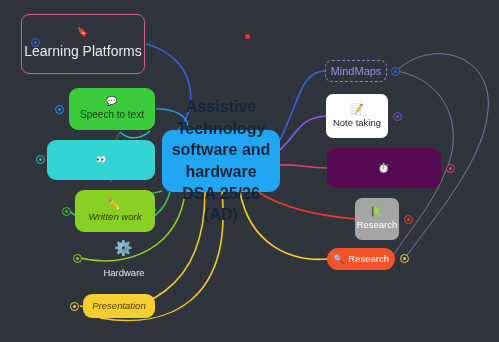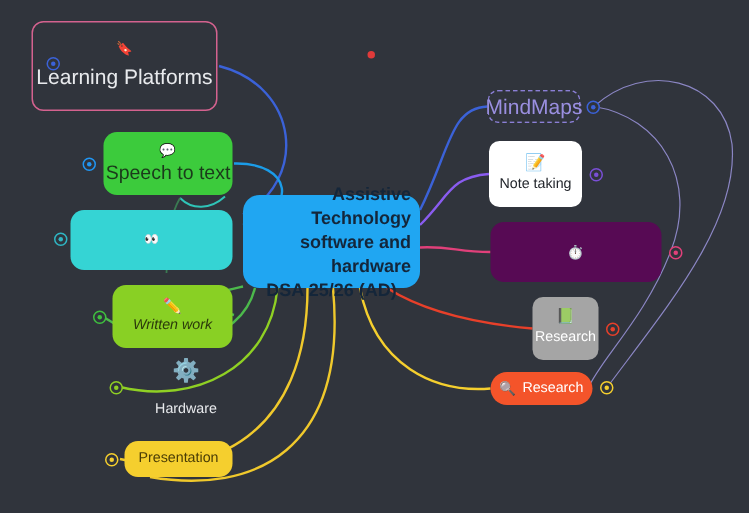--- a/index.html
+++ b/index.html
@@ -19,46 +19,46 @@
   .node .emoji{line-height:1;display:block;}
 
   
   #n-learning{left:21px;top:14px;width:124px;height:60px;
       background:transparent;border:1px solid #d4628f;border-radius:8px;}
   #n-learning .label{color:#e8eaed;font-size:14px;margin-top:7px;}
   #n-learning .emoji{font-size:9px;margin-bottom:-1px;}
 
   
   #n-speech{left:69px;top:88px;width:86px;height:42px;background:#3ccb3c;}
-  #n-speech .label{color:#1b3a1b;font-size:13px;margin-top:3px;}
+  #n-speech .label{color:#1b3a1b;font-size:10px;margin-top:3px;}
   #n-speech .emoji{font-size:9px;}
 
   
   #n-revision{left:47px;top:140px;width:108px;height:40px;background:#35d4d4;}
   #n-revision .label{color:#16494d;font-size:9.5px;margin-top:3px;}
   #n-revision .emoji{font-size:8px;}
 
   
   #n-written{left:75px;top:190px;width:80px;height:42px;background:#89d024;}
   #n-written .label{color:#2b3a0b;font-size:9.5px;margin-top:2px;font-style:italic;}
   #n-written .emoji{font-size:10px;}
 
   
   #n-hardware{left:86px;top:240px;width:76px;height:38px;background:transparent;}
   #n-hardware .label{color:#e8eaed;font-size:9.5px;margin-top:13px;}
   #n-hardware .emoji{font-size:15px;}
 
   
-  #n-presentation{left:83px;top:294px;width:72px;height:24px;background:#f5cf2e;}
+  #n-presentation{left:83px;top:294px;width:72px;height:24px;background:#f5cf2e;font-style:italic;}
   #n-presentation .label{color:#4a3d06;font-size:9.5px;}
 
   
   #n-mindmaps{left:325px;top:60px;width:62px;height:22px;background:transparent;
       border:1.3px dashed #8b7fd6;border-radius:7px;}
-  #n-mindmaps .label{color:#9a8fe0;font-size:14px;text-align:right;}
+  #n-mindmaps .label{color:#9a8fe0;font-size:11px;text-align:right;}
 
   
   #n-note{left:326px;top:94px;width:62px;height:44px;background:#ffffff;border-radius:7px;}
   #n-note .label{color:#23262c;font-size:9.5px;margin-top:3px;}
   #n-note .emoji{font-size:11px;}
 
   
   #n-time{left:327px;top:148px;width:114px;height:40px;background:#570a54;}
   #n-time .label{color:#f2f2f5;font-size:9.5px;margin-top:3px;}
   #n-time .emoji{font-size:9px;}
@@ -69,21 +69,21 @@
   #n-reading .emoji{font-size:10px;}
 
   
   #n-research{left:327px;top:248px;width:68px;height:22px;background:#f4542a;
       border-radius:11px;flex-direction:row;gap:4px;}
   #n-research .label{color:#ffffff;font-size:9.5px;text-align:right;}
   #n-research .emoji{font-size:9px;}
 
   
   #n-center{left:162px;top:130px;width:118px;height:62px;background:#20a6f2;border-radius:11px;}
-  #n-center .label{color:#14263a;font-size:12px;font-weight:bold;text-align:right;
+  #n-center .label{color:#14263a;font-size:16px;font-weight:bold;text-align:center;
       white-space:normal;line-height:1.35;padding:0 6px;}
 
   
   .handle{position:absolute;width:9px;height:9px;border-radius:50%;
      box-sizing:border-box;background:#30343c;}
   .handle::after{content:"";position:absolute;left:50%;top:50%;
      width:3px;height:3px;margin:-1.5px 0 0 -1.5px;border-radius:50%;background:currentColor;}
 
   .red-dot{position:absolute;left:245px;top:34px;width:5px;height:5px;
      border-radius:50%;background:#e03a3a;}

